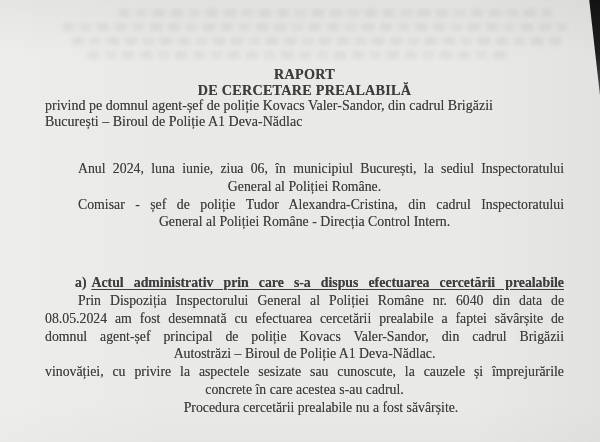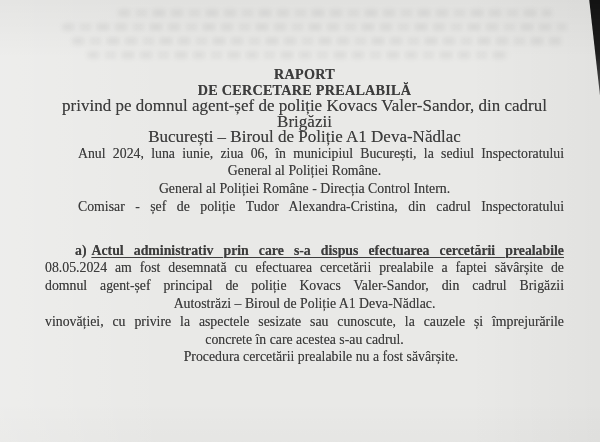--- a/index.html
+++ b/index.html
@@ -74,35 +74,34 @@
   }
   .title {
     text-align: center;
     font-weight: bold;
     font-size: 14.2px;
     line-height: 16px;
     letter-spacing: 0.25px;
   }
   .title-first { padding-top: 66px; }
   .subtitle {
-    text-align: center;
-    font-size: 17px;
+    font-size: 14px;
     line-height: 15.5px;
   }
   .line {
     font-size: 13.8px;
     line-height: 17.8px;
     text-align: center;
   }
   .just { text-align: justify; text-align-last: justify; }
   .ind { text-indent: 33px; }
-  .p-intro { }
+  .p-intro { margin-top: 31px; }
   .heading {
     font-weight: bold;
-    margin-top: 26px;
+    margin-top: 43px;
     text-indent: 30px;
   }
   .hm { margin-right: 5px; }
   .hu {
     text-decoration: underline;
     text-underline-offset: 2px;
     text-decoration-thickness: 1.2px;
   }
 </style>
 </head>
@@ -125,29 +124,30 @@
     <div class="title">DE CERCETARE PREALABILĂ</div>
     <div class="subtitle">privind pe domnul agent-șef de poliție Kovacs Valer-Sandor, din cadrul Brigăzii</div>
     <div class="subtitle">București – Biroul de Poliție A1 Deva-Nădlac</div>
 
     <div class="para p-intro">
       <div class="line just ind">Anul 2024, luna iunie, ziua 06, în municipiul București, la sediul Inspectoratului</div>
       <div class="line">General al Poliției Române.</div>
     </div>
 
     <div class="para">
+      <div class="line just ind">Comisar - șef de poliție Tudor Alexandra-Cristina, din cadrul Inspectoratului</div>
       <div class="line">General al Poliției Române - Direcția Control Intern.</div>
-      <div class="line just ind">Comisar - șef de poliție Tudor Alexandra-Cristina, din cadrul Inspectoratului</div>
     </div>
 
     <div class="line just heading">
       <span class="hm">a)</span><span class="hu">Actul administrativ prin care s-a dispus efectuarea cercetării prealabile</span>
     </div>
 
     <div class="para">
+      <div class="line just ind">Prin Dispoziția Inspectorului General al Poliției Române nr. 6040 din data de</div>
       <div class="line just">08.05.2024 am fost desemnată cu efectuarea cercetării prealabile a faptei săvârșite de</div>
       <div class="line just">domnul agent-șef principal de poliție Kovacs Valer-Sandor, din cadrul Brigăzii</div>
       <div class="line">Autostrăzi – Biroul de Poliție A1 Deva-Nădlac.</div>
     </div>
 
     <div class="para">
       <div class="line just">vinovăției, cu privire la aspectele sesizate sau cunoscute, la cauzele și împrejurările</div>
       <div class="line">concrete în care acestea s-au cadrul.</div>
     </div>
 

